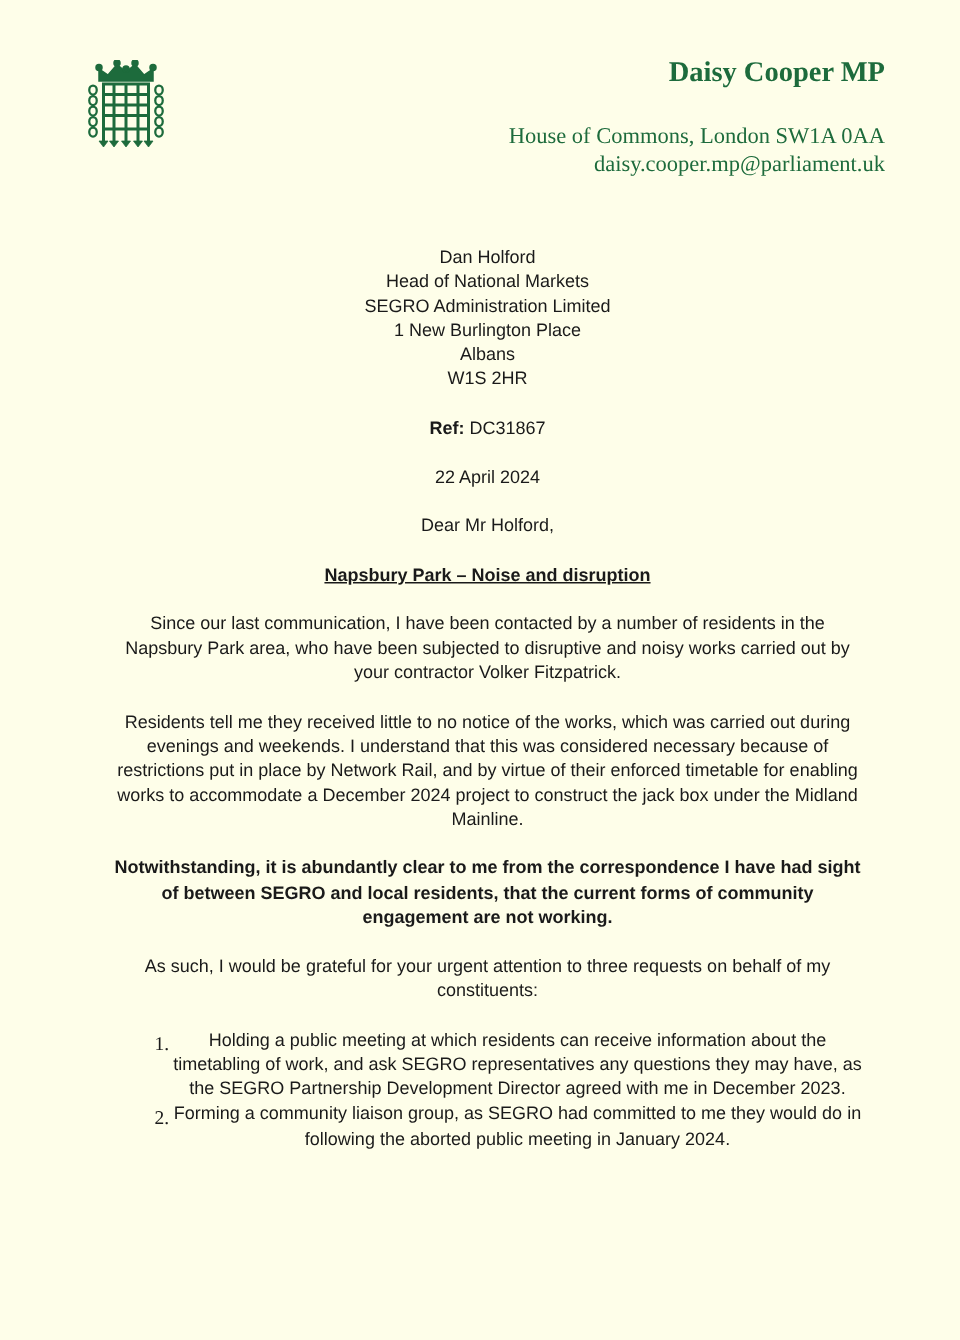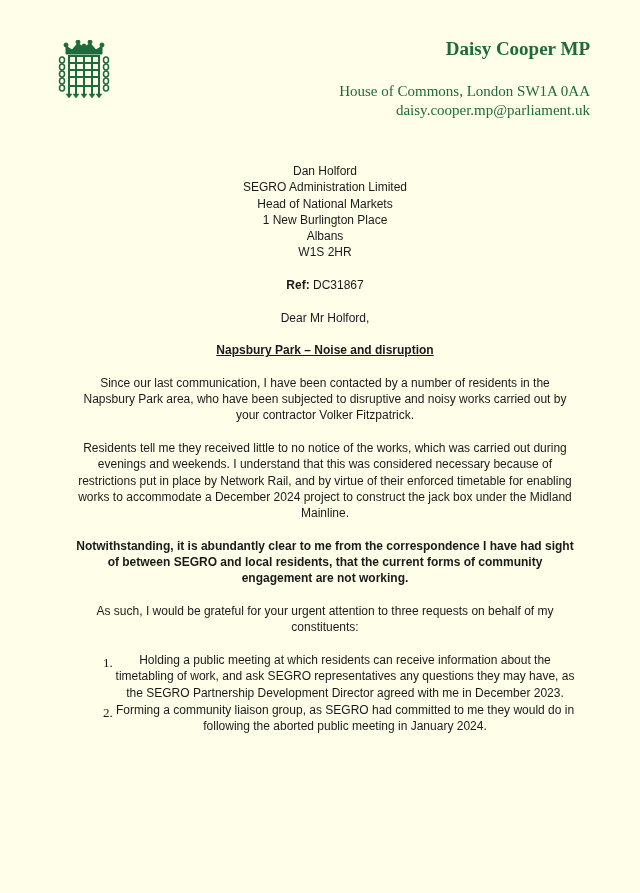--- a/index.html
+++ b/index.html
@@ -77,27 +77,28 @@
 
 <div class="header">
   <div class="name">Daisy Cooper MP</div>
   <div class="addr">House of Commons, London SW1A 0AA</div>
   <div class="email">daisy.cooper.mp@parliament.uk</div>
 </div>
 
 <div class="body-text">
   <p class="recipient">
     <span style="display:block">Dan Holford</span>
+    <span style="display:block">Head of National Markets</span>
     <span style="display:block">SEGRO Administration Limited</span>
-    <span style="display:block">Head of National Markets</span>
     <span style="display:block">1 New Burlington Place</span>
     <span style="display:block">Albans</span>
     <span style="display:block">W1S 2HR</span>
   </p>
   <p><span class="bold">Ref:</span><span> DC31867</span></p>
+  <p>22 April 2024</p>
   <p>Dear Mr Holford,</p>
   <p class="heading">Napsbury Park – Noise and disruption</p>
   <p>Since our last communication, I have been contacted by a number of residents in the Napsbury Park area, who have been subjected to disruptive and noisy works carried out by your contractor Volker Fitzpatrick.</p>
   <p>Residents tell me they received little to no notice of the works, which was carried out during evenings and weekends. I understand that this was considered necessary because of restrictions put in place by Network Rail, and by virtue of their enforced timetable for enabling works to accommodate a December 2024 project to construct the jack box under the Midland Mainline.</p>
   <p class="bold">Notwithstanding, it is abundantly clear to me from the correspondence I have had sight of between SEGRO and local residents, that the current forms of community engagement are not working.</p>
   <p>As such, I would be grateful for your urgent attention to three requests on behalf of my constituents:</p>
   <ol class="requests">
     <li>
       <span class="num">1.</span>
       <span>Holding a public meeting at which residents can receive information about the timetabling of work, and ask SEGRO representatives any questions they may have, as the SEGRO Partnership Development Director agreed with me in December 2023.</span>

